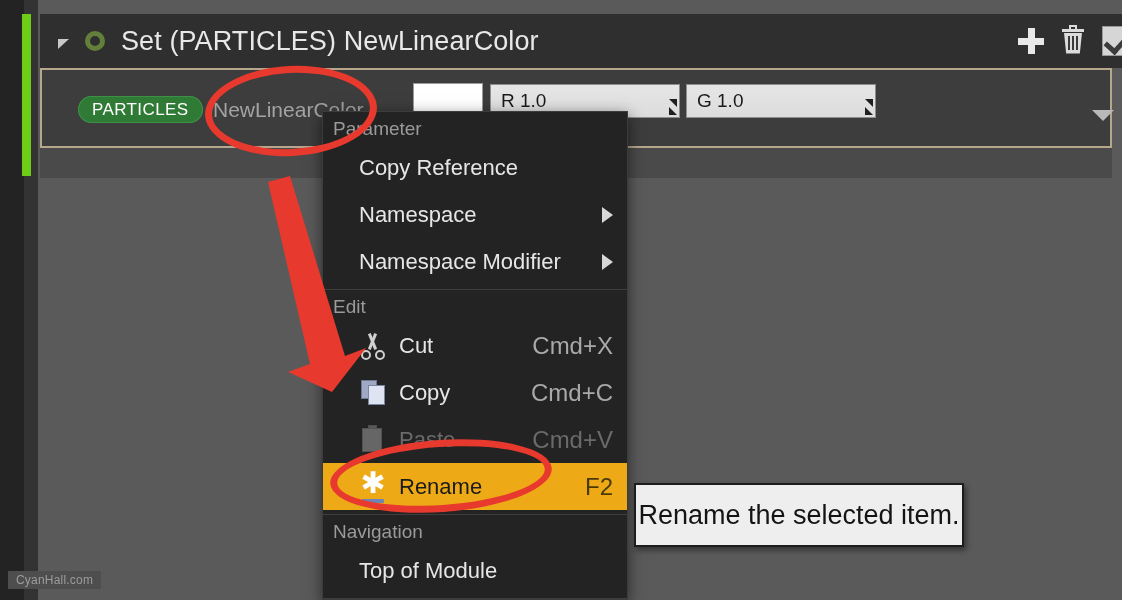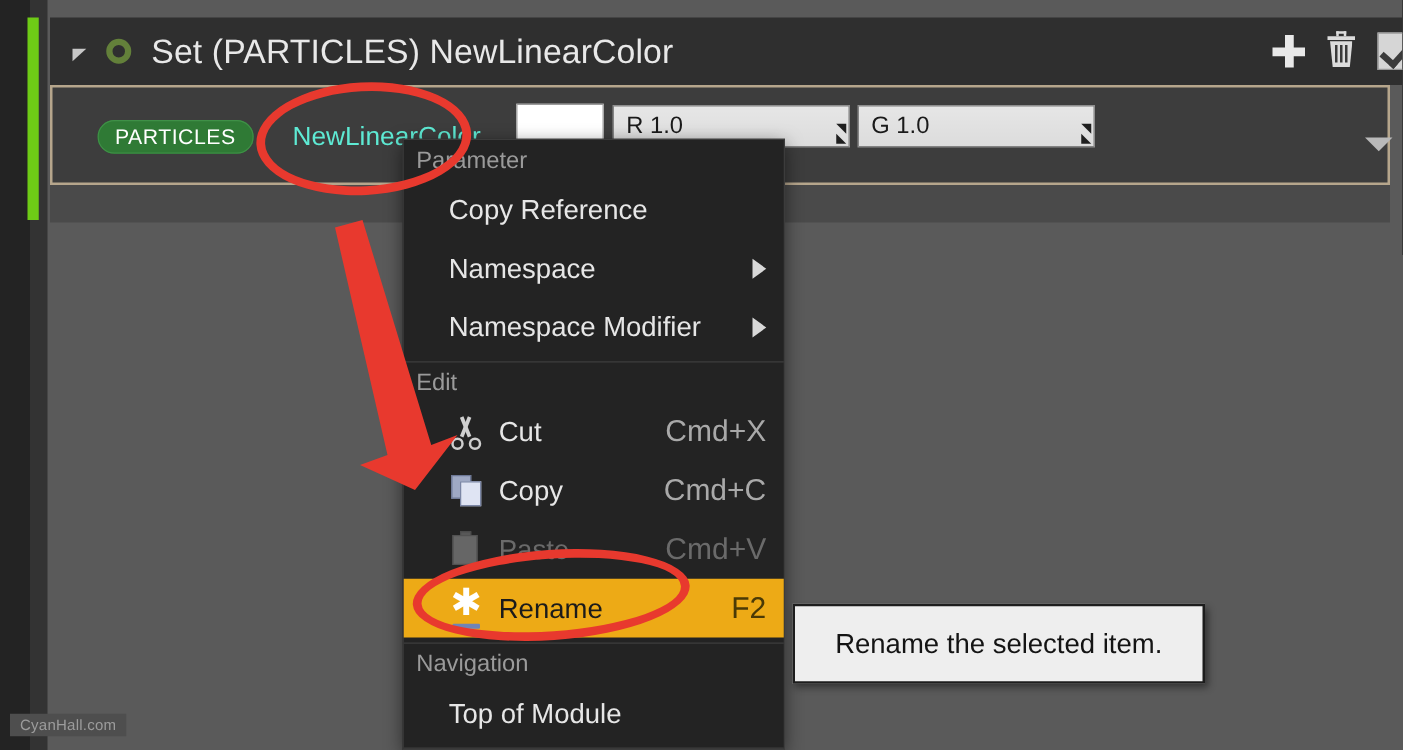--- a/index.html
+++ b/index.html
@@ -80,22 +80,22 @@
     position:absolute;left:0;top:54px;width:1072px;height:80px;
     background:#3d3d3d;border:2px solid #b6a68c;box-sizing:border-box;
   }
   .pill{
     position:absolute;left:36px;top:26px;height:27px;padding:0 14px;
     background:#2f7a35;border-radius:14px;color:#ffffff;
     font-size:17px;font-weight:normal;letter-spacing:0.4px;
     display:flex;align-items:center;box-shadow:inset 0 0 0 1px #3f9047;
   }
   .param-name{
-    position:absolute;left:192px;top:26px;height:27px;display:flex;align-items:center;
-    color:#5eead4;font-size:21px;white-space:nowrap;
+    position:absolute;left:171px;top:26px;height:27px;display:flex;align-items:center;
+    color:#a3a3a3;font-size:21px;white-space:nowrap;
   }
   .color-swatch{
     position:absolute;left:371px;top:13px;width:70px;height:38px;
     background:#ffffff;border:1px solid #9b9b9b;box-sizing:border-box;
   }
   .num-field{
     position:absolute;top:14px;height:34px;
     background:linear-gradient(#e6e6e6,#dcdcdc);
     border:1px solid #8e8e8e;box-sizing:border-box;
     color:#1a1a1a;font-size:19px;
@@ -201,21 +201,21 @@
   .ic-rename .bar{
     position:absolute;left:3px;bottom:-2px;width:22px;height:4px;
     background:#6f84b6;border-radius:1px;
   }
 
   
   .tooltip{
     position:absolute;left:634px;top:483px;width:330px;height:64px;
     background:#eeeeee;border:2px solid #1d1d1d;box-sizing:border-box;
     display:flex;align-items:center;justify-content:center;
-    color:#141414;font-size:22px;
+    color:#141414;font-size:27px;
     box-shadow:2px 3px 6px rgba(0,0,0,.45);
   }
 
   
   .annot{position:absolute;pointer-events:none;}
   .ellipse{
     border:7px solid #e8392e;border-radius:50%;box-sizing:border-box;
   }
   #ell-name{left:205px;top:66px;width:172px;height:90px;transform:rotate(-3deg);}
   #ell-rename{left:330px;top:440px;width:222px;height:72px;transform:rotate(-4deg);}

